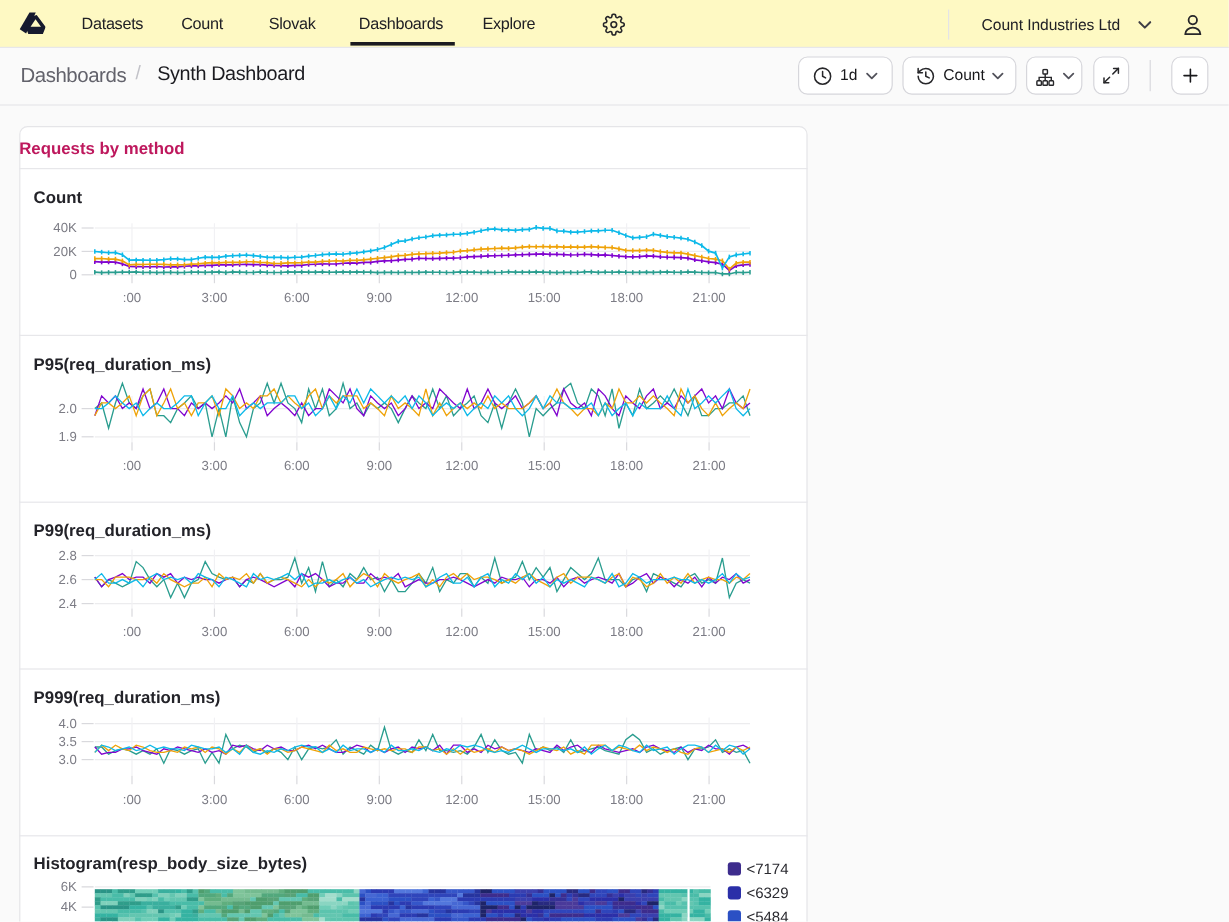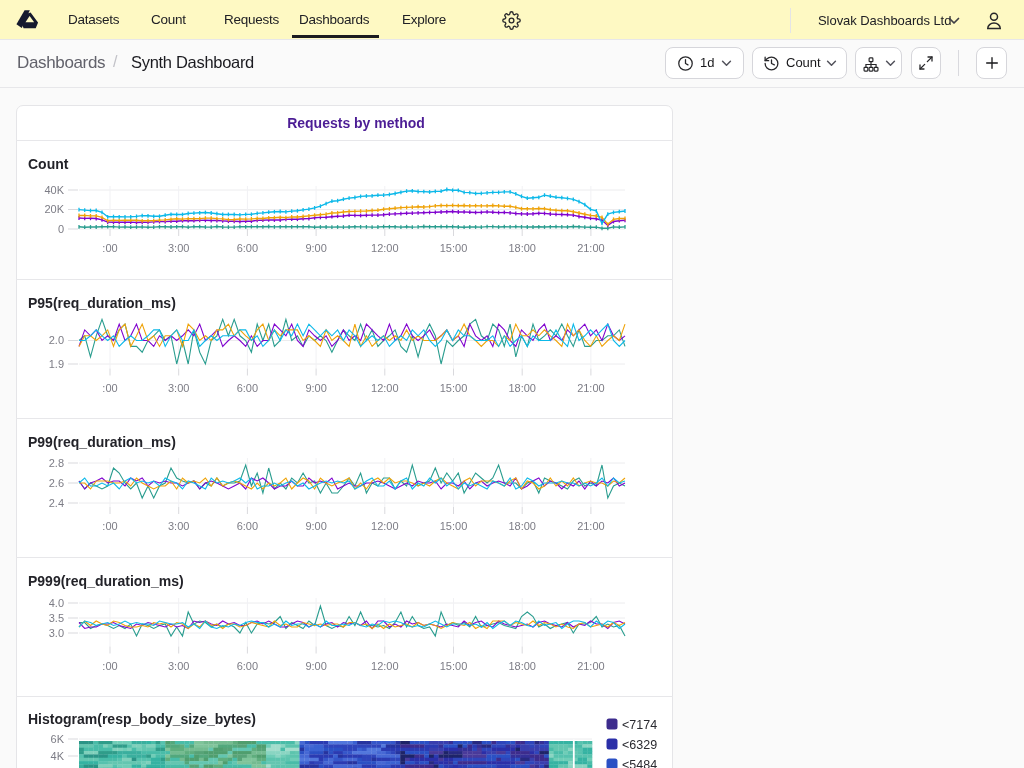--- a/index.html
+++ b/index.html
@@ -13,21 +13,21 @@
 .sep{position:absolute;left:16px;width:657px;height:1px;background:#e7e7ea}
 </style></head>
 <body>
 <div class="card"></div>
 <div class="sep" style="top:140px"></div>
 <div class="sep" style="top:279px"></div>
 <div class="sep" style="top:418px"></div>
 <div class="sep" style="top:557px"></div>
 <div class="sep" style="top:696px"></div>
 <div class="abs" style="left:0;top:110px;width:1024px;text-align:center"><span style="display:inline-block;width:689px;margin-left:0px"></span></div>
-<div class="abs" style="left:16px;top:115px;width:680px;text-align:center;font-size:14px;font-weight:bold;color:#4c1d95">Requests by method</div>
+<div class="abs" style="left:16px;top:115px;width:680px;font-size:14px;font-weight:bold;color:#be185d">Requests by method</div>
 <svg width="1024" height="768" viewBox="0 0 1024 768" style="position:absolute;left:0;top:0;font-family:'Liberation Sans',sans-serif">
     <style>.ax{font-size:11px;fill:#7c7c85}.sect{font-size:14px;font-weight:bold;fill:#232329}</style>
     <text x="28" y="169" class="sect">Count</text>
     <line x1="79.0" y1="190" x2="625.0" y2="190" stroke="#ececee" stroke-width="1"></line>
     <line x1="68" y1="190" x2="78" y2="190" stroke="#d9d9dd" stroke-width="1"></line>
     <line x1="79.0" y1="209.5" x2="625.0" y2="209.5" stroke="#ececee" stroke-width="1"></line>
     <line x1="68" y1="209.5" x2="78" y2="209.5" stroke="#d9d9dd" stroke-width="1"></line>
     <line x1="79.0" y1="229" x2="625.0" y2="229" stroke="#ececee" stroke-width="1"></line>
     <line x1="68" y1="229" x2="78" y2="229" stroke="#d9d9dd" stroke-width="1"></line>
     <line x1="110.0" y1="186" x2="110.0" y2="229" stroke="#f1f1f4" stroke-width="1"></line>
@@ -1536,30 +1536,30 @@
   </svg>
 <div class="nav">
 <svg width="22.5" height="19.5" viewBox="0 0 40 35" style="position:absolute;left:15.5px;top:10px">
 <g fill="#161a2e">
         <path d="M15.2 0.6 L24.6 0.6 L10.2 32.2 L0.6 25.8 Z"></path>
 <path fill-rule="evenodd" d="M17.4 7.0 L26.0 4.6 L39.4 22.6 L35.2 32.8 L13.4 32.8 L10.6 25.6 Z M24.2 10.8 L32.4 22.2 L16.8 22.2 Z"></path>
       </g>
     </svg>
 <span class="navlink" style="left:68px">Datasets</span>
 <span class="navlink" style="left:151px">Count</span>
-<span class="navlink" style="left:224px">Requests</span>
+<span class="navlink" style="left:224px">Slovak</span>
 <span class="navlink" style="left:299px">Dashboards</span>
 <span class="navlink" style="left:402px">Explore</span>
 <div class="abs" style="left:292px;top:35px;width:87px;height:3px;background:#1b1b20"></div>
 <svg width="19" height="19" viewBox="0 0 24 24" fill="none" stroke="#27272a" stroke-width="1.7" stroke-linecap="round" stroke-linejoin="round" style="position:absolute;left:502px;top:11px">
 <circle cx="12" cy="12" r="3"></circle>
       <path d="M19.4 15a1.65 1.65 0 0 0 .33 1.82l.06.06a2 2 0 1 1-2.83 2.83l-.06-.06a1.65 1.65 0 0 0-1.82-.33 1.65 1.65 0 0 0-1 1.51V21a2 2 0 1 1-4 0v-.09A1.65 1.65 0 0 0 9 19.4a1.65 1.65 0 0 0-1.82.33l-.06.06a2 2 0 1 1-2.83-2.83l.06-.06a1.65 1.65 0 0 0 .33-1.82 1.65 1.65 0 0 0-1.51-1H3a2 2 0 1 1 0-4h.09A1.65 1.65 0 0 0 4.6 9a1.65 1.65 0 0 0-.33-1.82l-.06-.06a2 2 0 1 1 2.83-2.83l.06.06a1.65 1.65 0 0 0 1.82.33H9a1.65 1.65 0 0 0 1-1.51V3a2 2 0 1 1 4 0v.09a1.65 1.65 0 0 0 1 1.51 1.65 1.65 0 0 0 1.82-.33l.06-.06a2 2 0 1 1 2.83 2.83l-.06.06a1.65 1.65 0 0 0-.33 1.82V9a1.65 1.65 0 0 0 1.51 1H21a2 2 0 1 1 0 4h-.09a1.65 1.65 0 0 0-1.51 1z"></path>
     </svg>
 <div class="abs" style="left:790px;top:8px;width:1px;height:25px;background:#e4e4e7"></div>
-<span class="navlink" style="left:818px;font-size:13px;letter-spacing:-0.05px;top:13px">Slovak Dashboards Ltd</span>
+<span class="navlink" style="left:818px;font-size:13px;letter-spacing:-0.05px;top:13px">Count Industries Ltd</span>
 <svg width="12" height="8" viewBox="0 0 12 8" fill="none" stroke="#3f3f46" stroke-width="1.7" stroke-linecap="round" stroke-linejoin="round" style="position:absolute;left:948px;top:17px">
       <path d="M1.5 1.5 L6 6 L10.5 1.5"></path>
     </svg>
 <svg width="20" height="21" viewBox="0 0 24 24" fill="none" stroke="#27272a" stroke-width="1.8" stroke-linecap="round" style="position:absolute;left:984px;top:10px">
 <circle cx="12" cy="7.5" r="4.2"></circle>
       <path d="M4.5 21.5 a7.5 6.5 0 0 1 15 0 z"></path>
     </svg>
 </div>
 <div class="bc">
 <span class="abs" style="left:17px;top:13px;font-size:17px;letter-spacing:-0.35px;color:#62626b">Dashboards</span>

